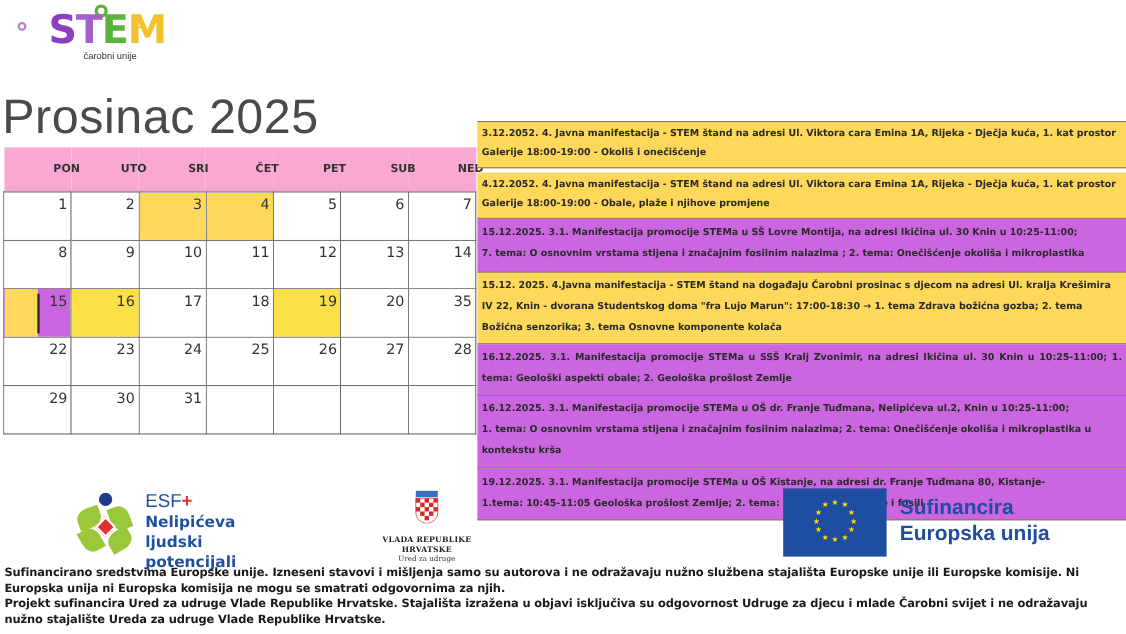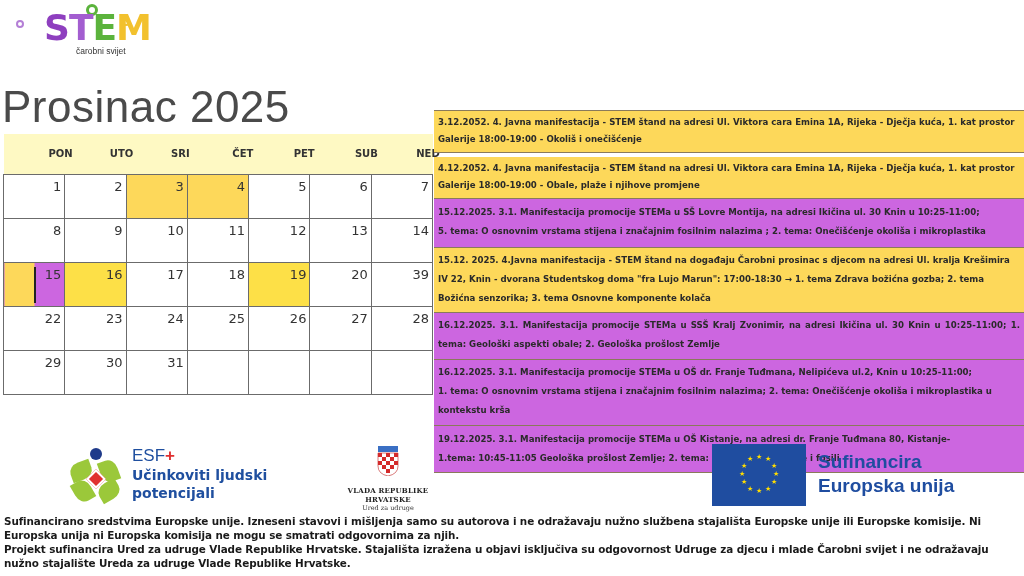--- a/index.html
+++ b/index.html
@@ -14,21 +14,21 @@
   .logo-word .e { color: #5bb33c; }
   .logo-word .m { color: #f2c12e; }
   .logo-sub { position: absolute; left: 62px; top: 40px; font-size: 8.5px; color: #333; font-family: "Liberation Sans", sans-serif; }
   .logo-gear { position: absolute; border-radius: 50%; }
 
   
   .month-title { position: absolute; left: 2px; top: 82px; font-family: "Liberation Sans", sans-serif; font-size: 44px; color: #4a4a4a; font-weight: normal; letter-spacing: 0.5px; }
 
   
   .calendar { position: absolute; left: 3px; top: 134px; width: 430px; border-collapse: collapse; table-layout: fixed; }
-  .calendar th { background: #fef9c3; height: 40px; font-size: 10px; font-weight: bold; color: #333; text-align: center; font-family: "DejaVu Sans", sans-serif; padding-left: 45px; }
+  .calendar th { background: #f9a8d4; height: 40px; font-size: 10px; font-weight: bold; color: #333; text-align: center; font-family: "DejaVu Sans", sans-serif; padding-left: 45px; }
   .calendar td { height: 44px; border: 1px solid #6b6b6b; vertical-align: top; text-align: right; padding: 4px 3px 0 0; font-size: 13px; color: #333; background: #fff; font-family: "DejaVu Sans", sans-serif; position: relative; }
   .calendar tr.head-row th { border: none; }
   .calendar td.ev-yellow { background: #fdd85a; }
   .calendar td.ev-purple { background: #fde047; }
   .calendar td.split { background: linear-gradient(to right, #fdd85a 0, #fdd85a 30px, #cc66e0 30px); }
   .calendar td.split .cursor-bar { position: absolute; left: 30px; top: 4px; width: 2px; height: 36px; background: #222; }
   .calendar td.empty { background: #fff; }
 
   
   .events { position: absolute; left: 434px; top: 110px; width: 590px; }
@@ -72,21 +72,21 @@
 </head>
 <body>
 
 <div class="logo">
   <div class="logo-gear" style="left:2px;top:14px;width:8px;height:8px;border:2px solid #b47fd6;"></div>
   <div class="logo-gear" style="left:72px;top:-2px;width:12px;height:12px;border:3px solid #5bb33c;"></div>
   <div class="logo-gear" style="left:108px;top:12px;width:8px;height:8px;border:2px solid #f2c12e;"></div>
   <div class="logo-word">
     <span class="s">S</span><span class="t">T</span><span class="e">E</span><span class="m">M</span>
   </div>
-  <div class="logo-sub">čarobni svijet</div>
+  <div class="logo-sub">čarobni unije</div>
 </div>
 
 <h1 class="month-title">Prosinac 2025</h1>
 
 <table class="calendar">
   <thead>
     <tr class="head-row">
       <th>PON</th>
       <th>UTO</th>
       <th>SRI</th>
@@ -115,21 +115,21 @@
       <td>13</td>
       <td>14</td>
     </tr>
     <tr>
       <td class="split"><span class="cursor-bar"></span><span>15</span></td>
       <td class="ev-purple">16</td>
       <td>17</td>
       <td>18</td>
       <td class="ev-purple">19</td>
       <td>20</td>
-      <td>39</td>
+      <td>35</td>
     </tr>
     <tr>
       <td>22</td>
       <td>23</td>
       <td>24</td>
       <td>25</td>
       <td>26</td>
       <td>27</td>
       <td>28</td>
     </tr>
@@ -147,21 +147,21 @@
 
 <div class="events">
   <div class="event yellow">
     <span>3.12.2052. 4. Javna manifestacija - STEM štand na adresi  Ul. Viktora cara Emina 1A, Rijeka - Dječja kuća, 1. kat prostor Galerije 18:00-19:00 - Okoliš i onečišćenje</span>
   </div>
   <div class="event yellow" style="margin-top:4px;">
     <span>4.12.2052. 4. Javna manifestacija - STEM štand na adresi Ul. Viktora cara Emina 1A, Rijeka - Dječja kuća, 1. kat prostor Galerije 18:00-19:00 - Obale, plaže i njihove promjene</span>
   </div>
   <div class="event purple" style="padding-top:4px;padding-bottom:6px;line-height:19px;">
     <div>15.12.2025. 3.1. Manifestacija promocije STEMa u SŠ Lovre Montija, na adresi Ikičina ul. 30 Knin u 10:25-11:00;</div>
-    <div>5. tema: O osnovnim vrstama stijena i značajnim fosilnim nalazima ; 2. tema: Onečišćenje okoliša i mikroplastika</div>
+    <div>7. tema: O osnovnim vrstama stijena i značajnim fosilnim nalazima ; 2. tema: Onečišćenje okoliša i mikroplastika</div>
   </div>
   <div class="event yellow" style="line-height:19px;padding-top:3px;padding-bottom:4px;">
     <span>15.12. 2025. 4.Javna manifestacija - STEM štand na događaju Čarobni prosinac s djecom na adresi Ul. kralja Krešimira IV 22, Knin - dvorana Studentskog doma "fra Lujo Marun": 17:00-18:30 → 1. tema Zdrava božićna gozba; 2. tema Božićna senzorika; 3. tema Osnovne komponente kolača</span>
   </div>
   <div class="event purple justify" style="line-height:19px;padding-top:3px;padding-bottom:5px;">
     <span>16.12.2025. 3.1. Manifestacija promocije STEMa u SSŠ Kralj Zvonimir, na adresi Ikičina ul. 30 Knin u 10:25-11:00; 1. tema: Geološki aspekti obale; 2. Geološka prošlost Zemlje</span>
   </div>
   <div class="event purple" style="line-height:19px;padding-top:3px;padding-bottom:5px;">
     <div>16.12.2025. 3.1. Manifestacija promocije STEMa u OŠ dr. Franje Tuđmana, Nelipićeva ul.2, Knin u 10:25-11:00;</div>
     <div>1. tema: O osnovnim vrstama stijena i značajnim fosilnim nalazima; 2. tema: Onečišćenje okoliša i mikroplastika u kontekstu krša</div>
@@ -177,21 +177,21 @@
     <div class="esf-mark">
       <div class="esf-petal" style="left:2px;top:14px;width:22px;height:18px;transform:rotate(-20deg);"></div>
       <div class="esf-petal" style="left:30px;top:14px;width:22px;height:18px;transform:rotate(70deg);"></div>
       <div class="esf-petal" style="left:4px;top:34px;width:22px;height:18px;transform:rotate(60deg);"></div>
       <div class="esf-petal" style="left:30px;top:34px;width:22px;height:18px;transform:rotate(-30deg);"></div>
       <div class="esf-dot"></div>
       <div class="esf-diamond"></div>
     </div>
     <div class="esf-title"><span>ESF</span><span class="plus">+</span></div>
     <div class="esf-sub">
-      <div>Učinkoviti ljudski</div>
+      <div>Nelipićeva ljudski</div>
       <div>potencijali</div>
     </div>
   </div>
 
   <div class="vlada">
     <svg class="coat" viewBox="0 0 22 30" width="22" height="30">
       <rect x="1" y="0" width="20" height="6" fill="#3a6fc4"></rect>
       <path d="M1 7 H21 V20 Q21 28 11 30 Q1 28 1 20 Z" fill="#ffffff" stroke="#c02020" stroke-width="0.6"></path>
       <g fill="#d42a2a">
         <rect x="1" y="7" width="4" height="4"></rect>

